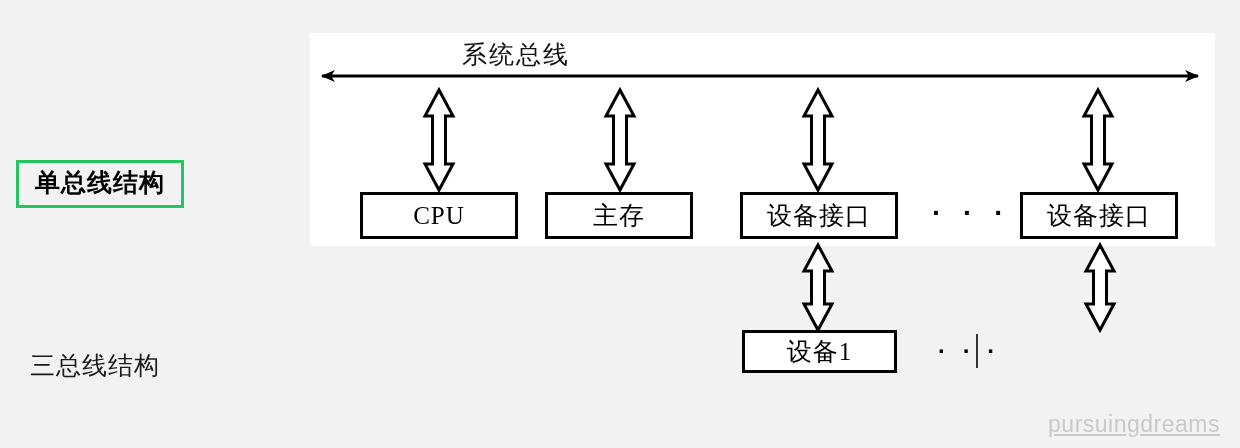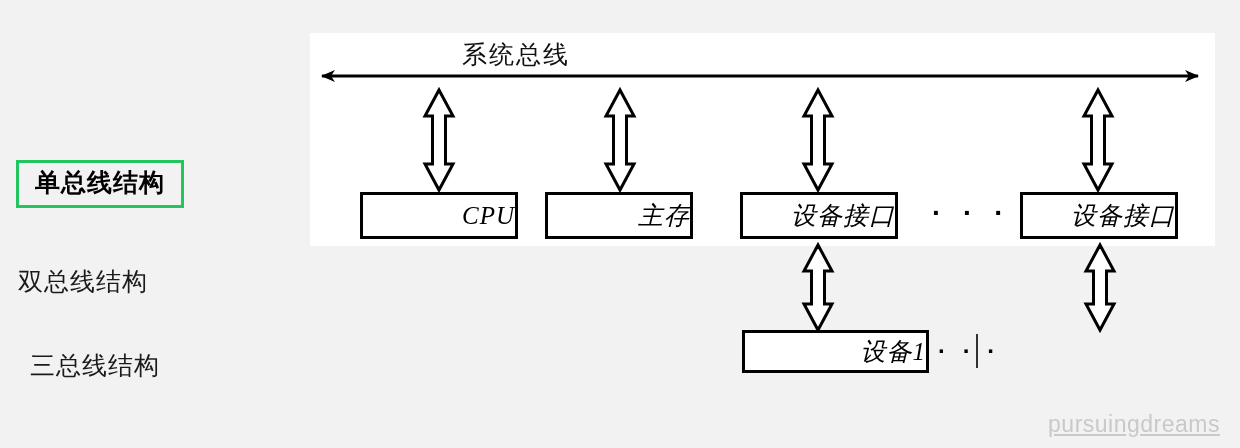--- a/index.html
+++ b/index.html
@@ -89,33 +89,32 @@
   }
 
   
   .box {
     position: absolute;
     box-sizing: border-box;
     border: 3px solid #000;
     background: #ffffff;
     display: flex;
     align-items: center;
-    justify-content: flex-end;
+    justify-content: center;
     font-size: 25px;
     color: #000;
     letter-spacing: 1px;
     white-space: nowrap;
     font-family: "Liberation Serif", "DejaVu Serif", serif;
-    font-style: italic;
   }
   .box.cpu       { left: 360px;  top: 192px; width: 158px; height: 47px; }
   .box.mem       { left: 545px;  top: 192px; width: 148px; height: 47px; }
   .box.iface1    { left: 740px;  top: 192px; width: 158px; height: 47px; }
   .box.iface2    { left: 1020px; top: 192px; width: 158px; height: 47px; }
-  .box.dev1      { left: 742px;  top: 330px; width: 187px; height: 43px; }
+  .box.dev1      { left: 742px;  top: 330px; width: 155px; height: 43px; }
   .box.devn      { left: 1027px; top: 330px; width: 148px; height: 43px; }
 
   
   .dots {
     position: absolute;
     font-size: 28px;
     font-weight: bold;
     color: #000;
     letter-spacing: 7px;
     line-height: 1;
@@ -147,23 +146,20 @@
   }
 </style>
 </head>
 <body>
 
 <div id="slide">
 
   <div class="nav">
     <div class="nav-item selected">
       <span>单总线结构</span>
-    </div>
-    <div class="nav-item plain-1">
-      <span>双总线结构</span>
     </div>
     <div class="nav-item plain-2">
       <span>三总线结构</span>
     </div>
   </div>
 
   <div class="panel"></div>
 
   <div class="bus-title">系统总线</div>
 

